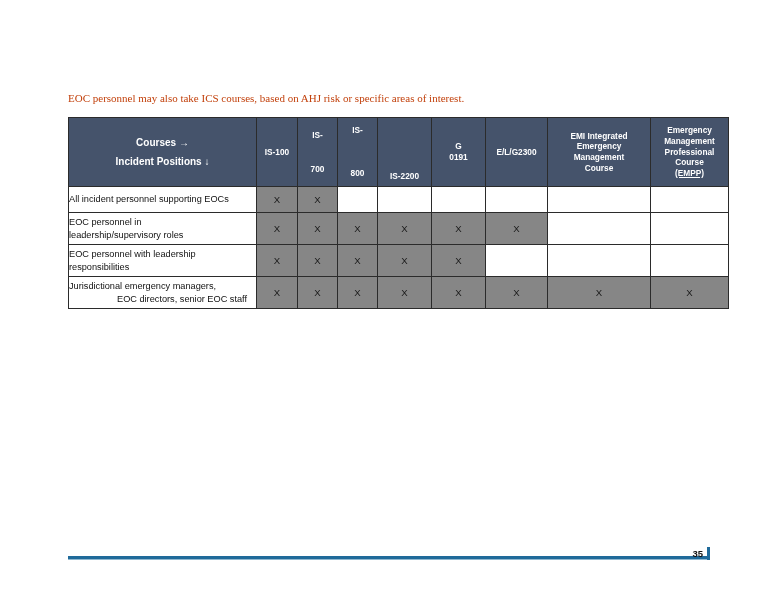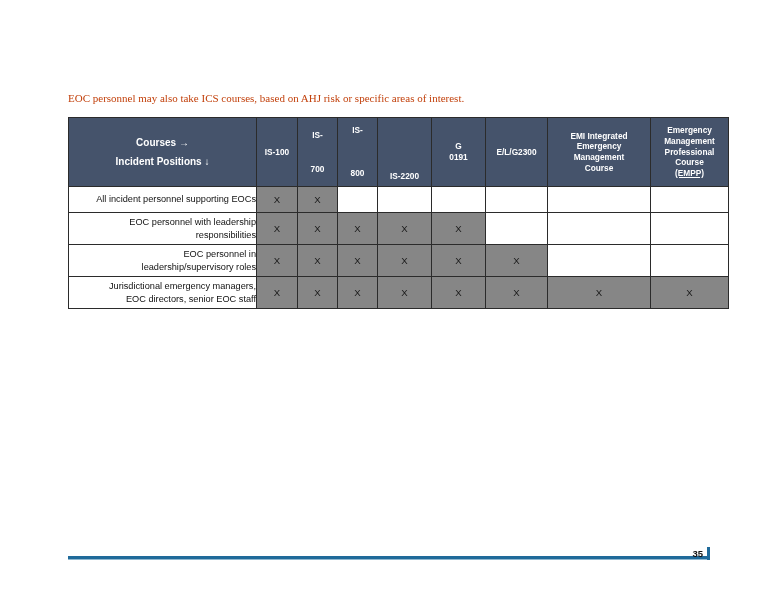--- a/index.html
+++ b/index.html
@@ -95,21 +95,21 @@
     white-space: nowrap;
   }
 
   
   .row-label {
     background: #ffffff;
     color: #111111;
     font-family: "Liberation Sans", sans-serif;
     font-size: 9.2px;
     font-weight: 400;
-    text-align: right;
+    text-align: left;
     line-height: 1.32;
     padding: 3px 5px 3px 7px;
   }
   .mark-cell {
     text-align: center;
     font-family: "Liberation Sans", sans-serif;
     font-size: 9.6px;
     font-weight: 400;
     color: #1a1a1a;
   }
@@ -231,43 +231,43 @@
           <td class="mark-cell on r1">X</td>
           <td class="mark-cell off r1"></td>
           <td class="mark-cell off r1"></td>
           <td class="mark-cell off r1"></td>
           <td class="mark-cell off r1"></td>
           <td class="mark-cell off r1"></td>
           <td class="mark-cell off r1"></td>
         </tr>
         <tr>
           <td class="row-label rn">
+            <span style="display: block;">EOC personnel in</span>
+            <span style="display: block;">leadership/supervisory roles</span>
+          </td>
+          <td class="mark-cell on rn">X</td>
+          <td class="mark-cell on rn">X</td>
+          <td class="mark-cell on rn">X</td>
+          <td class="mark-cell on rn">X</td>
+          <td class="mark-cell on rn">X</td>
+          <td class="mark-cell on rn">X</td>
+          <td class="mark-cell off rn"></td>
+          <td class="mark-cell off rn"></td>
+        </tr>
+        <tr>
+          <td class="row-label rn">
             <span style="display: block;">EOC personnel with leadership</span>
             <span style="display: block;">responsibilities</span>
           </td>
           <td class="mark-cell on rn">X</td>
           <td class="mark-cell on rn">X</td>
           <td class="mark-cell on rn">X</td>
           <td class="mark-cell on rn">X</td>
           <td class="mark-cell on rn">X</td>
           <td class="mark-cell off rn"></td>
-          <td class="mark-cell off rn"></td>
-          <td class="mark-cell off rn"></td>
-        </tr>
-        <tr>
-          <td class="row-label rn">
-            <span style="display: block;">EOC personnel in</span>
-            <span style="display: block;">leadership/supervisory roles</span>
-          </td>
-          <td class="mark-cell on rn">X</td>
-          <td class="mark-cell on rn">X</td>
-          <td class="mark-cell on rn">X</td>
-          <td class="mark-cell on rn">X</td>
-          <td class="mark-cell on rn">X</td>
-          <td class="mark-cell on rn">X</td>
           <td class="mark-cell off rn"></td>
           <td class="mark-cell off rn"></td>
         </tr>
         <tr>
           <td class="row-label rn">
             <span style="display: block;">Jurisdictional emergency managers,</span>
             <span style="display: block; margin-left: 48px;">EOC directors, senior EOC staff</span>
           </td>
           <td class="mark-cell on rn">X</td>
           <td class="mark-cell on rn">X</td>

